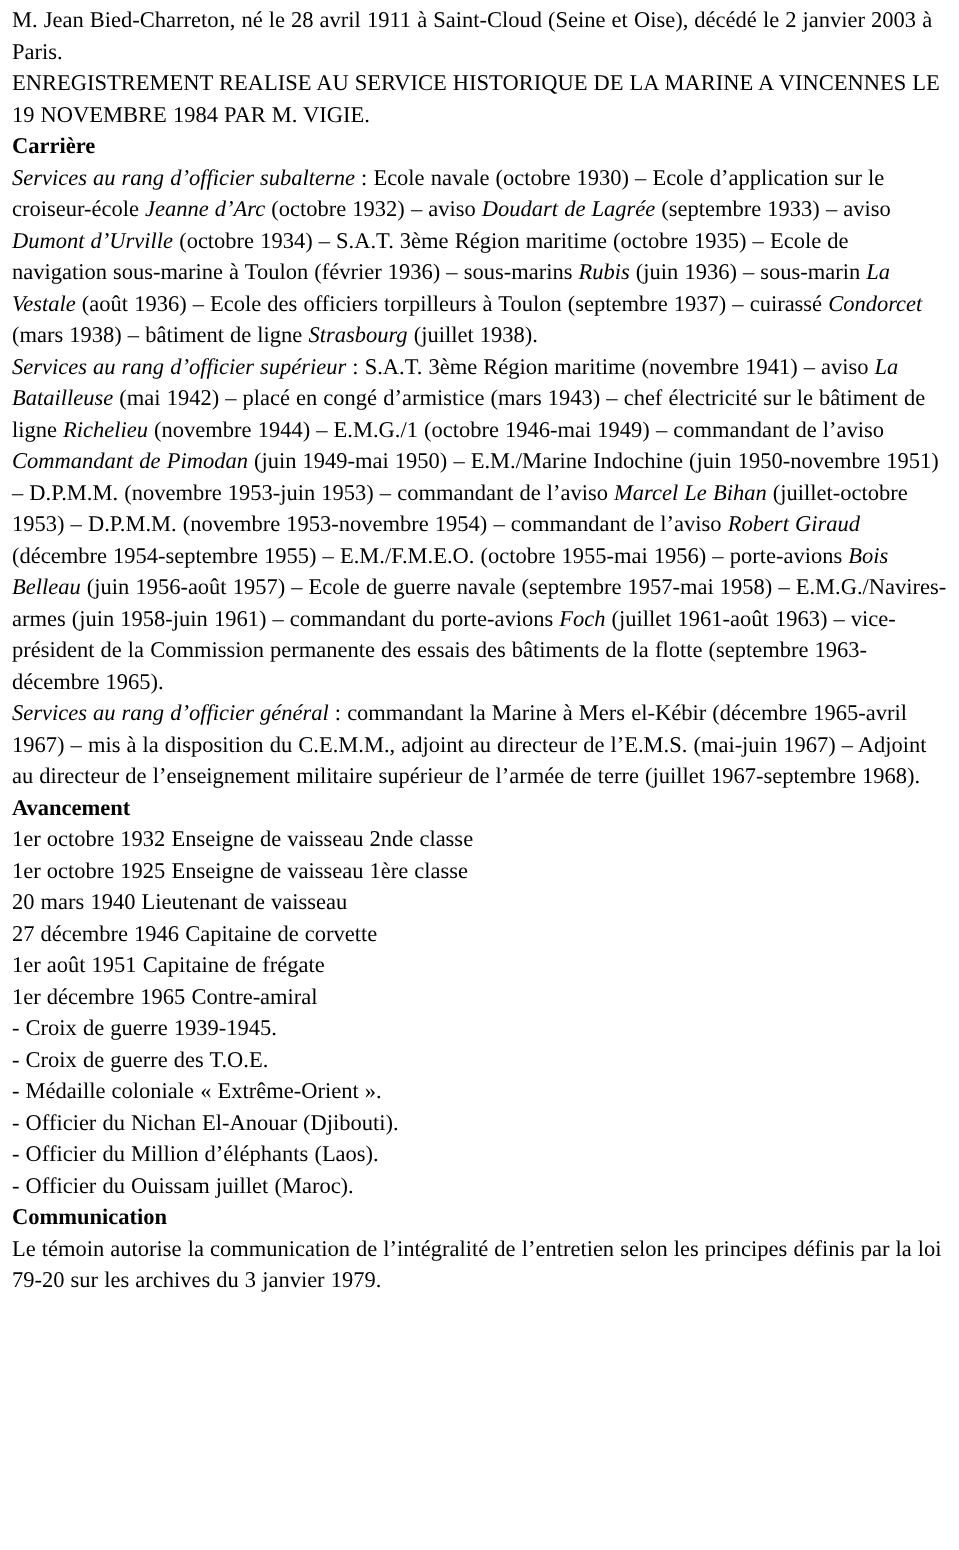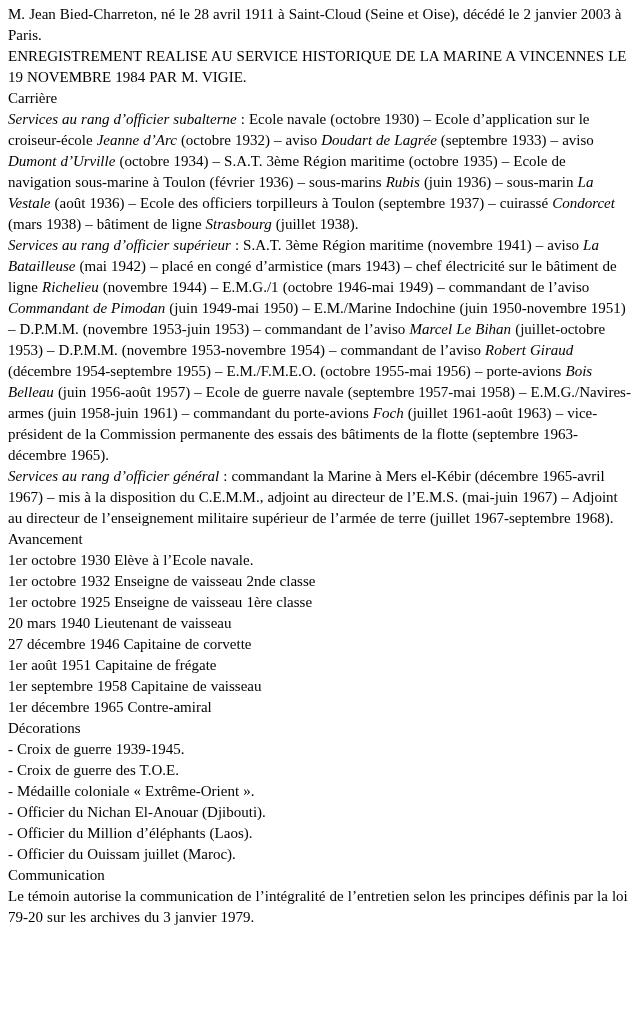--- a/index.html
+++ b/index.html
@@ -24,45 +24,42 @@
   .document p,
   .document h2 {
     margin: 0;
     padding: 0;
     font-size: 15px;
     line-height: 21px;
     text-align: left;
     word-spacing: 0.02em;
   }
   .document h2 {
-    font-weight: normal;
+    font-weight: bold;
   }
   .document i {
   }
 </style>
 </head>
 <body>
 
 <div class="document">
     <p><span>M. Jean Bied-Charreton, né le 28 avril 1911 à Saint-Cloud (Seine et Oise), décédé le 2 janvier 2003 à Paris.</span></p>
     <p><span>ENREGISTREMENT REALISE AU SERVICE HISTORIQUE DE LA MARINE A VINCENNES LE 19 NOVEMBRE 1984 PAR M. VIGIE.</span></p>
     <h2><span>Carrière</span></h2>
     <p><i>Services au rang d’officier subalterne</i><span> : Ecole navale (octobre 1930) – Ecole d’application sur le croiseur-école </span><i>Jeanne d’Arc</i><span> (octobre 1932) – aviso </span><i>Doudart de Lagrée</i><span> (septembre 1933) – aviso </span><i>Dumont d’Urville</i><span> (octobre 1934) – S.A.T. 3ème Région maritime (octobre 1935) – Ecole de navigation sous-marine à Toulon (février 1936) – sous-marins </span><i>Rubis</i><span> (juin 1936) – sous-marin </span><i>La Vestale</i><span> (août 1936) – Ecole des officiers torpilleurs à Toulon (septembre 1937) – cuirassé </span><i>Condorcet</i><span> (mars 1938) – bâtiment de ligne </span><i>Strasbourg</i><span> (juillet 1938).</span></p>
     <p><i>Services au rang d’officier supérieur</i><span> : S.A.T. 3ème Région maritime (novembre 1941) – aviso </span><i>La Batailleuse</i><span> (mai 1942) – placé en congé d’armistice (mars 1943) – chef électricité sur le bâtiment de ligne </span><i>Richelieu</i><span> (novembre 1944) – E.M.G./1 (octobre 1946-mai 1949) – commandant de l’aviso </span><i>Commandant de Pimodan</i><span> (juin 1949-mai 1950) – E.M./Marine Indochine (juin 1950-novembre 1951) – D.P.M.M. (novembre 1953-juin 1953) – commandant de l’aviso </span><i>Marcel Le Bihan</i><span> (juillet-octobre 1953) – D.P.M.M. (novembre 1953-novembre 1954) – commandant de l’aviso </span><i>Robert Giraud</i><span> (décembre 1954-septembre 1955) – E.M./F.M.E.O. (octobre 1955-mai 1956) – porte-avions </span><i>Bois Belleau</i><span> (juin 1956-août 1957) – Ecole de guerre navale (septembre 1957-mai 1958) – E.M.G./Navires-armes (juin 1958-juin 1961) – commandant du porte-avions </span><i>Foch</i><span> (juillet 1961-août 1963) – vice-président de la Commission permanente des essais des bâtiments de la flotte (septembre 1963-décembre 1965).</span></p>
     <p><i>Services au rang d’officier général</i><span> : commandant la Marine à Mers el-Kébir (décembre 1965-avril 1967) – mis à la disposition du C.E.M.M., adjoint au directeur de l’E.M.S. (mai-juin 1967) – Adjoint au directeur de l’enseignement militaire supérieur de l’armée de terre (juillet 1967-septembre 1968).</span></p>
     <h2><span>Avancement</span></h2>
-    <p><span>1er octobre 1930 Elève à l’Ecole navale.</span></p>
     <p><span>1er octobre 1932 Enseigne de vaisseau 2nde classe</span></p>
     <p><span>1er octobre 1925 Enseigne de vaisseau 1ère classe</span></p>
     <p><span>20 mars 1940 Lieutenant de vaisseau</span></p>
     <p><span>27 décembre 1946 Capitaine de corvette</span></p>
     <p><span>1er août 1951 Capitaine de frégate</span></p>
-    <p><span>1er septembre 1958 Capitaine de vaisseau</span></p>
     <p><span>1er décembre 1965 Contre-amiral</span></p>
-    <h2><span>Décorations</span></h2>
     <p><span>- Croix de guerre 1939-1945.</span></p>
     <p><span>- Croix de guerre des T.O.E.</span></p>
     <p><span>- Médaille coloniale « Extrême-Orient ».</span></p>
     <p><span>- Officier du Nichan El-Anouar (Djibouti).</span></p>
     <p><span>- Officier du Million d’éléphants (Laos).</span></p>
     <p><span>- Officier du Ouissam juillet (Maroc).</span></p>
     <h2><span>Communication</span></h2>
     <p><span>Le témoin autorise la communication de l’intégralité de l’entretien selon les principes définis par la loi 79-20 sur les archives du 3 janvier 1979.</span></p>
   </div>
 

